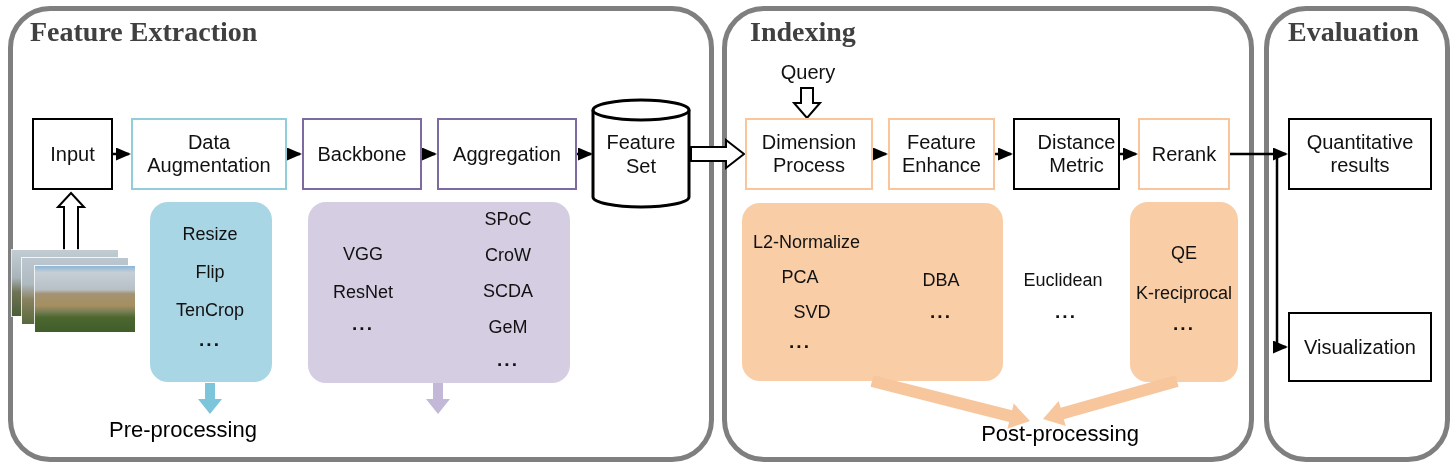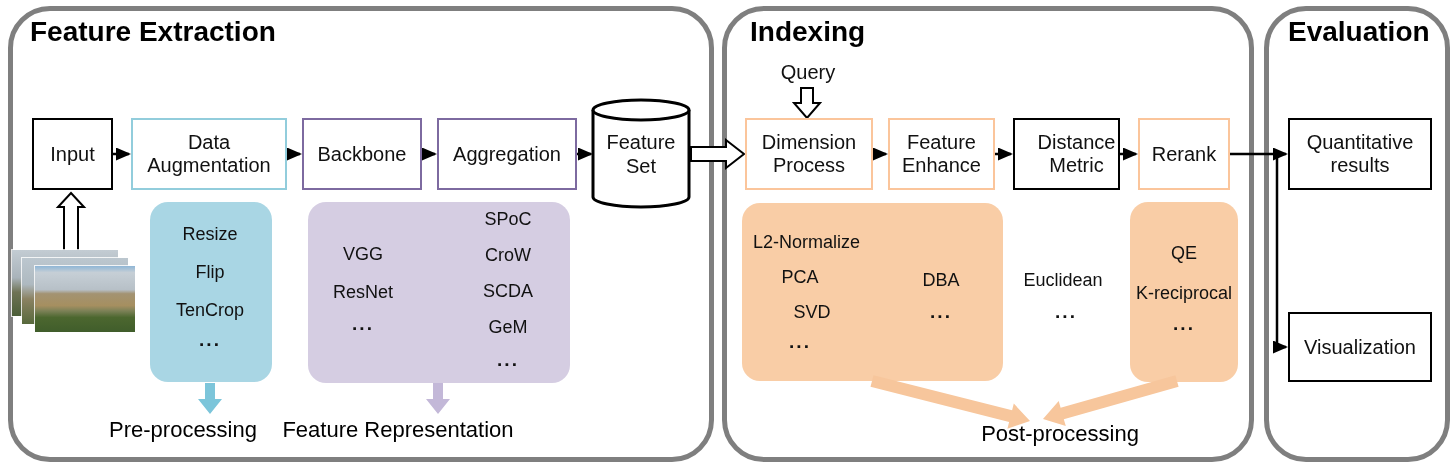--- a/index.html
+++ b/index.html
@@ -4,21 +4,21 @@
 <style>
   html,body{margin:0;padding:0;background:#fff;}
   #canvas{
     position:relative;width:1456px;height:468px;background:#fff;overflow:hidden;
     font-family:"Liberation Sans",sans-serif;color:#111;
   }
   .container{
     position:absolute;border:5px solid #7f7f7f;border-radius:42px;background:#fff;box-sizing:border-box;
   }
   .section-title{
-    position:absolute;font-size:28px;font-weight:bold;color:#000000;white-space:nowrap;z-index:12;
+    position:absolute;font-size:28px;font-weight:bold;color:#404040;white-space:nowrap;z-index:12;font-family:Liberation Serif, serif;
   }
   .box{
     position:absolute;background:#fff;border:2.5px solid #000;box-sizing:border-box;
     display:flex;align-items:center;justify-content:center;text-align:center;
     font-size:20px;line-height:1.15;z-index:10;padding:2px;
   }
   .b-teal{border-color:#92cddc;}
   .b-purple{border-color:#7d6aa0;}
   .b-orange{border-color:#fbc59b;}
   .group{position:absolute;border-radius:18px;z-index:3;}
@@ -150,16 +150,15 @@
   <div class="item dots" style="left:941px;top:312px;">...</div>
 
   <div class="item" style="left:1063px;top:280px;">Euclidean</div>
   <div class="item dots" style="left:1066px;top:312px;">...</div>
 
   <div class="item" style="left:1184px;top:253px;">QE</div>
   <div class="item" style="left:1184px;top:293px;">K-reciprocal</div>
   <div class="item dots" style="left:1184px;top:324px;">...</div>
 
   <div class="flow-label" style="left:183px;top:430px;">Pre-processing</div>
-  <div class="flow-label" style="left:398px;top:430px;">Feature Representation</div>
   <div class="flow-label" style="left:1060px;top:434px;">Post-processing</div>
 
 </div>
 
 </body></html>

